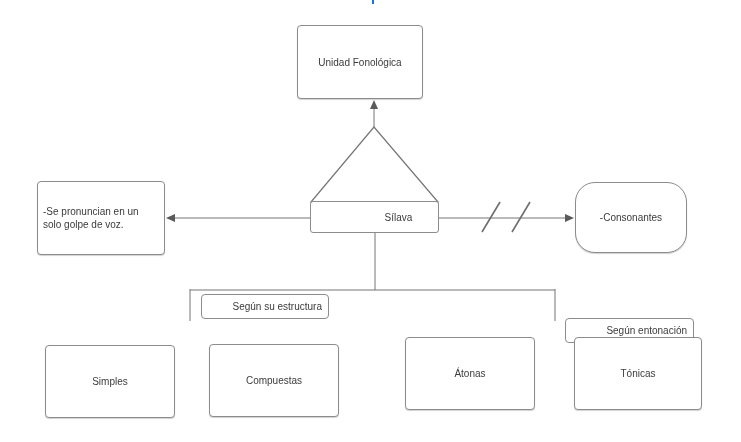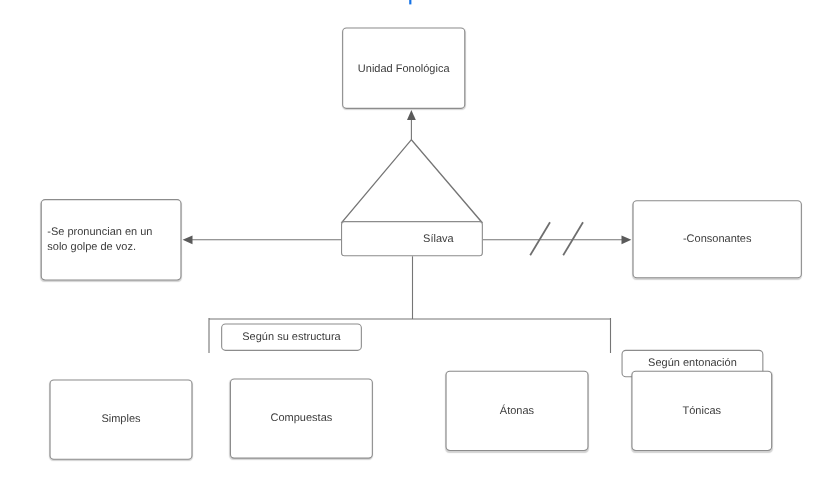--- a/index.html
+++ b/index.html
@@ -38,31 +38,31 @@
     justify-content: center;
     text-align: center;
   }
   .node.small-radius { border-radius: 3px; box-shadow: none; }
   .node.left-text {
     justify-content: flex-end;
     text-align: left;
     padding: 4px 5px;
   }
   .node.bracket-label {
-    justify-content: center;
+    justify-content: flex-end;
     text-align: left;
     padding: 2px 6px;
     box-shadow: none;
     border-radius: 4px;
   }
   
-  .unidad      { left: 311px; top: 25px;  width: 112px; height: 74px; }
+  .unidad      { left: 297px; top: 25px;  width: 126px; height: 74px; }
   .silava      { left: 310px; top: 201px; width: 129px; height: 32px; padding-left: 48px; }
   .pronuncian  { left: 37px;  top: 181px; width: 128px; height: 74px; }
-  .consonantes { left: 575px; top: 182px; width: 154px; height: 71px; }
+  .consonantes { left: 575px; top: 182px; width: 112px; height: 71px; border-radius: 20px; }
   .lbl-estructura { left: 201px; top: 294px; width: 128px; height: 25px; }
   .lbl-entonacion { left: 565px; top: 294px; width: 129px; height: 25px; margin-top: 24px; }
   .simples     { left: 45px;  top: 345px; width: 130px; height: 73px; }
   .compuestas  { left: 209px; top: 344px; width: 130px; height: 73px; }
   .atonas      { left: 405px; top: 337px; width: 130px; height: 73px; }
   .tonicas     { left: 574px; top: 337px; width: 128px; height: 73px; }
   .cursor-artifact {
     position: absolute;
     left: 372px;
     top: 0;

